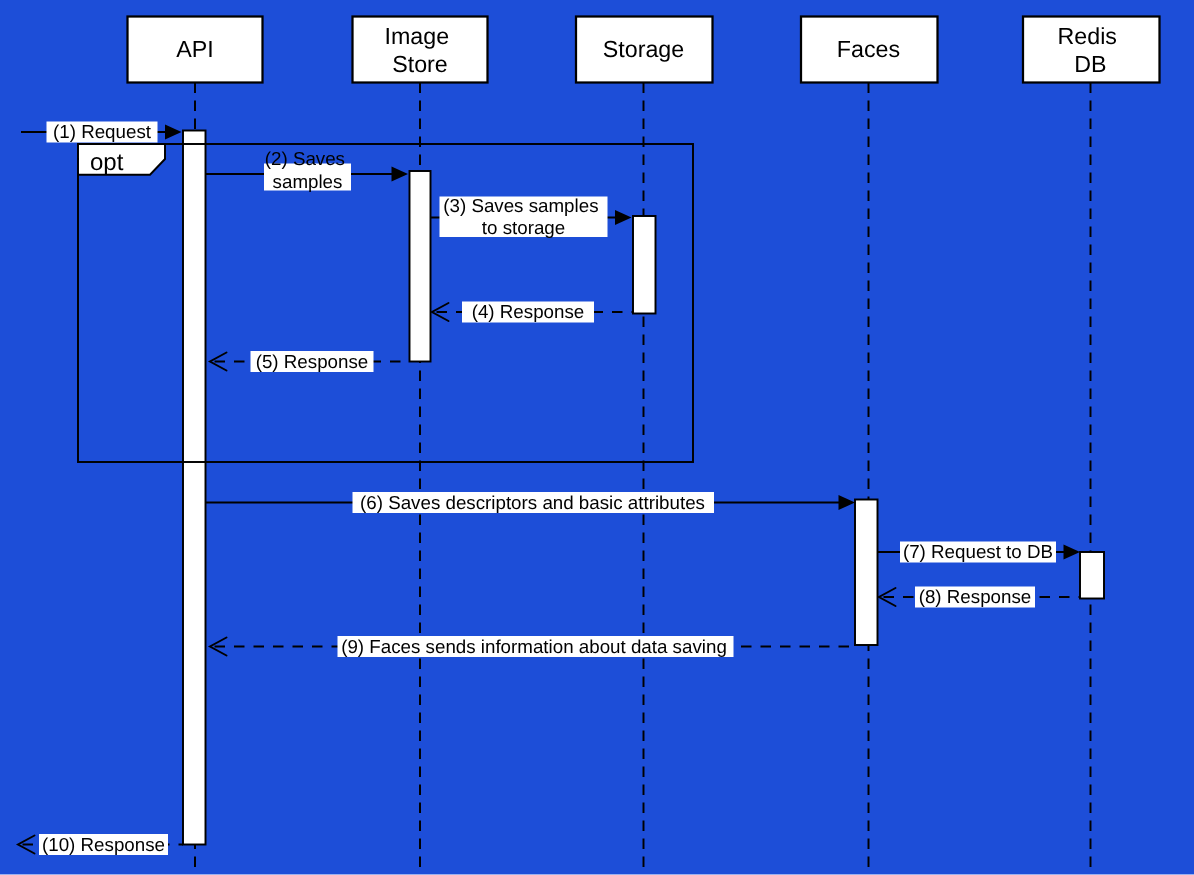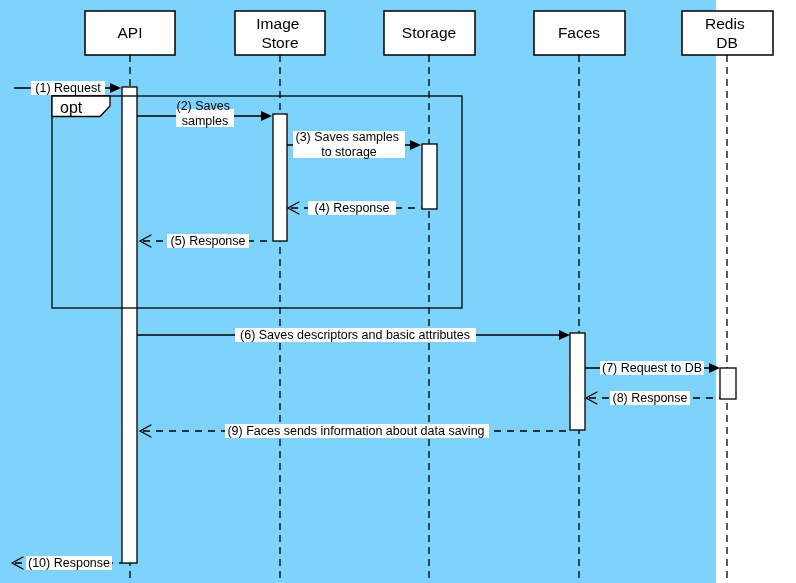--- a/index.html
+++ b/index.html
@@ -5,23 +5,23 @@
   html, body {
     margin: 0;
     padding: 0;
     background: #ffffff;
     width: 796px;
     height: 583px;
     overflow: hidden;
   }
   .stage {
     position: relative;
-    width: 716px;
+    width: 796px;
     height: 583px;
-    background: #7dd3fc;
+    background: #1d4ed8;
   }
   svg text {
     font-family: "Liberation Sans", sans-serif;
     fill: #000000;
   }
   .lifeline {
     stroke: #000000;
     stroke-width: 1.3;
     stroke-dasharray: 7 5;
     fill: none;

